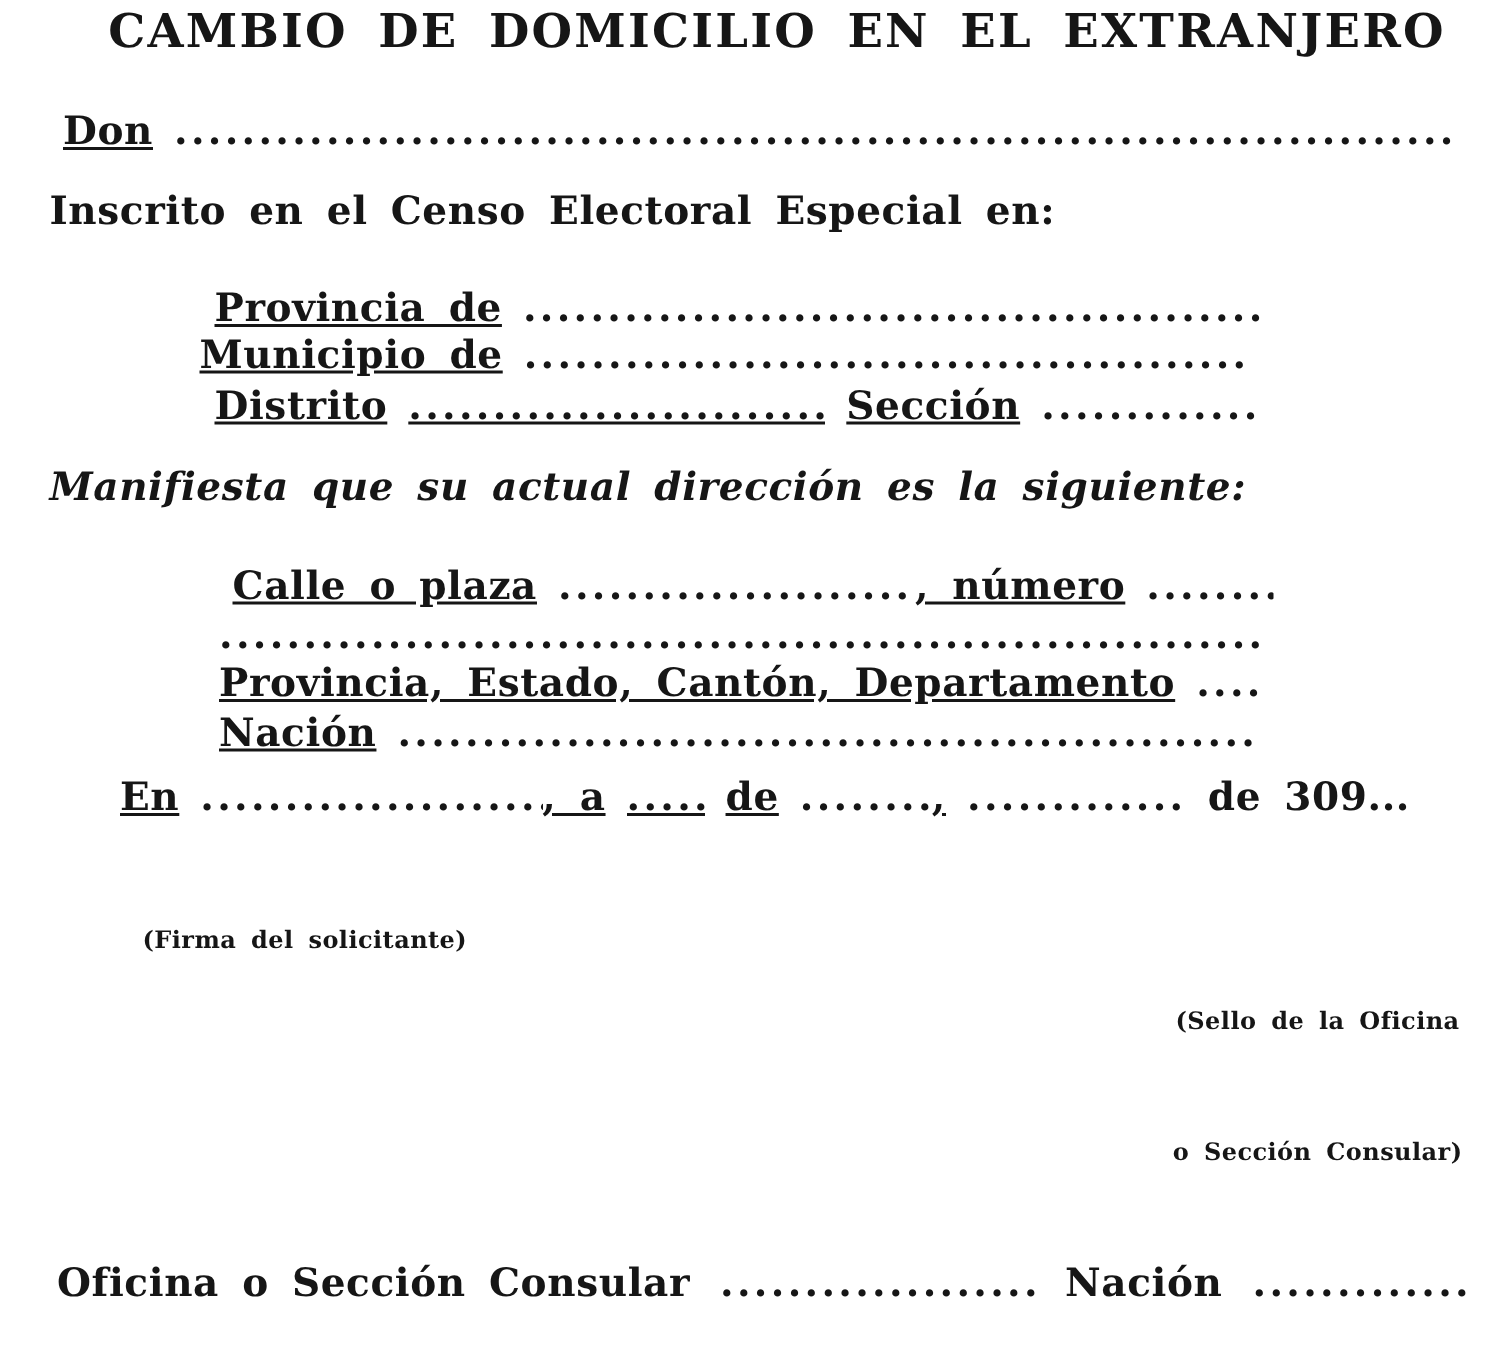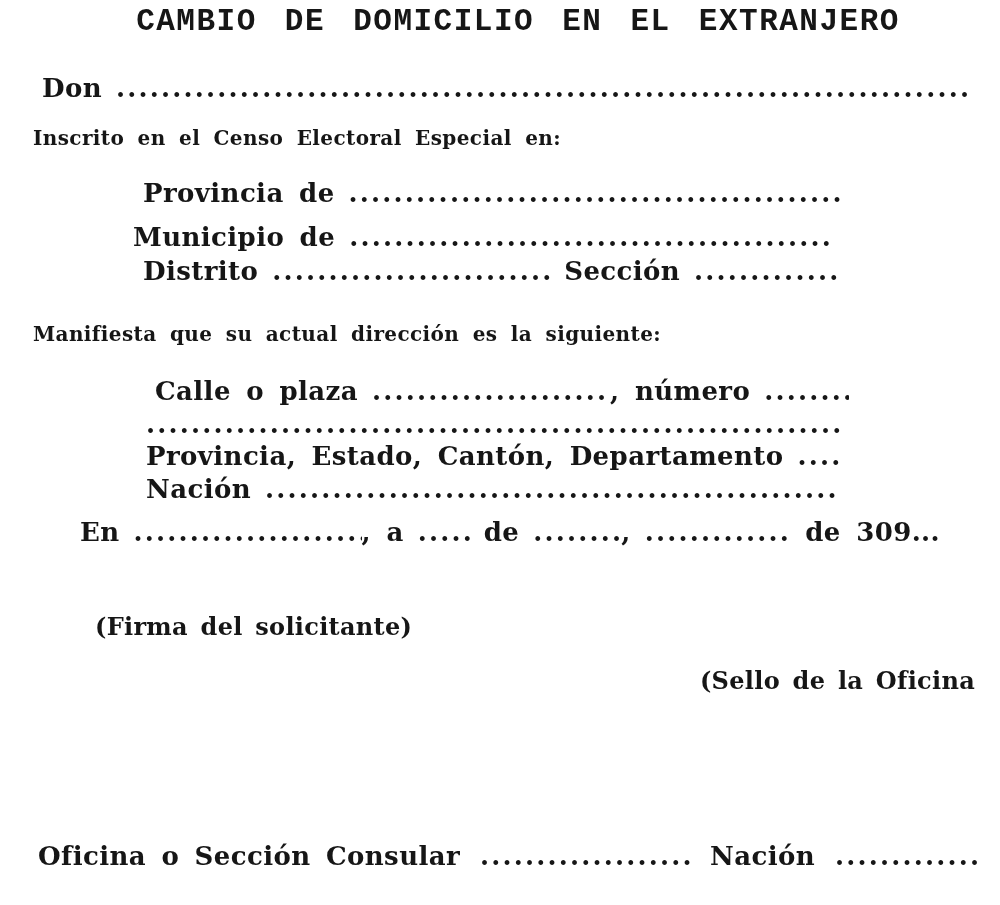--- a/index.html
+++ b/index.html
@@ -17,53 +17,52 @@
     position: absolute;
     left: 0; right: 0;
     top: 6px;
     padding-left: 36px;
     text-align: center;
     font-size: 31px;
     line-height: 1;
     letter-spacing: 1.5px;
     word-spacing: 8px;
     white-space: pre;
-    font-family: Liberation Mono, monospace;
   }
   .row {
     position: absolute;
     display: flex;
     align-items: flex-start;
     font-size: 26px;
     line-height: 1;
     letter-spacing: 0.4px;
     word-spacing: 6px;
     white-space: pre;
   }
   .plain {
     position: absolute;
-    font-size: 20px;
+    font-size: 26px;
     line-height: 1;
     letter-spacing: 0.4px;
     word-spacing: 6px;
     white-space: pre;
   }
   .lbl { white-space: pre; }
-  .mr { margin-right: 14px; }
+  .mr { margin-right: 14px; text-decoration: underline; }
   .mr-lg { margin-right: 20px; }
   .dots {
     overflow: hidden;
     white-space: pre;
     letter-spacing: 2.2px;
     word-spacing: 0;
   }
   .dots.flex { flex: 1 1 0; min-width: 0; }
   .caption {
     position: absolute;
-    font-size: 24px;
+    font-size: 16px;
     line-height: 29px;
     letter-spacing: 0.3px;
     word-spacing: 4px;
     white-space: pre;
   }
   .caption.center { text-align: center; }
 </style>
 </head>
 <body>
 
@@ -71,38 +70,38 @@
 
   <div class="title">CAMBIO DE DOMICILIO EN EL EXTRANJERO</div>
 
   <div class="row" style="left:42px; top:75px; width:926px;">
     <span class="lbl mr">Don</span>
     <span class="dots flex">................................................................................................................................................................</span>
   </div>
 
   <div class="plain" style="left:33px; top:128px;">Inscrito en el Censo Electoral Especial en:</div>
 
-  <div class="row" style="left:143px; top:180px; width:697px;text-align:right;">
+  <div class="row" style="left:143px; top:193px; width:697px;text-align:right;">
     <span class="lbl mr">Provincia de</span>
     <span class="dots flex">................................................................................................................................................................</span>
   </div>
 
   <div class="row" style="left:133px; top:224px; width:697px;">
     <span class="lbl mr">Municipio de</span>
     <span class="dots flex">................................................................................................................................................................</span>
   </div>
 
   <div class="row" style="left:143px; top:258px; width:697px;">
     <span class="lbl mr">Distrito</span>
     <span class="dots mr" style="width:278px;">................................................................................................................................................................</span>
     <span class="lbl mr">Sección</span>
     <span class="dots flex">................................................................................................................................................................</span>
   </div>
 
-  <div class="plain" style="left:33px; top:324px;">Manifiesta que su actual dirección es la siguiente:</div>
+  <div class="plain" style="left:33px; top:312px;font-style:italic;">Manifiesta que su actual dirección es la siguiente:</div>
 
   <div class="row" style="left:155px; top:378px; width:694px;">
     <span class="lbl mr">Calle o plaza</span>
     <span class="dots" style="width:238px;">................................................................................................................................................................</span>
     <span class="lbl mr">, número</span>
     <span class="dots flex">................................................................................................................................................................</span>
   </div>
 
   <div class="row" style="left:146px; top:411px; width:694px;">
     <span class="dots flex">................................................................................................................................................................</span>
@@ -127,20 +126,21 @@
     <span class="dots" style="width:88px;">................................................................................................................................................................</span>
     <span class="lbl mr">,</span>
     <span class="dots flex">................................................................................................................................................................</span>
     <span class="lbl" style="margin-left:14px;">de 309...</span>
   </div>
 
   <div class="caption" style="left:95px; top:612px;">(Firma del solicitante)</div>
 
   <div class="caption center" style="right:25px; top:608px;margin-left:10px;">
     <div>(Sello de la Oficina</div>
+    <div>o Sección Consular)</div>
   </div>
 
   <div class="row" style="left:38px; top:843px; width:940px;">
     <span class="lbl mr-lg">Oficina o Sección Consular</span>
     <span class="dots mr-lg" style="width:210px;">................................................................................................................................................................</span>
     <span class="lbl mr-lg">Nación</span>
     <span class="dots flex">................................................................................................................................................................</span>
   </div>
 
 </div>

